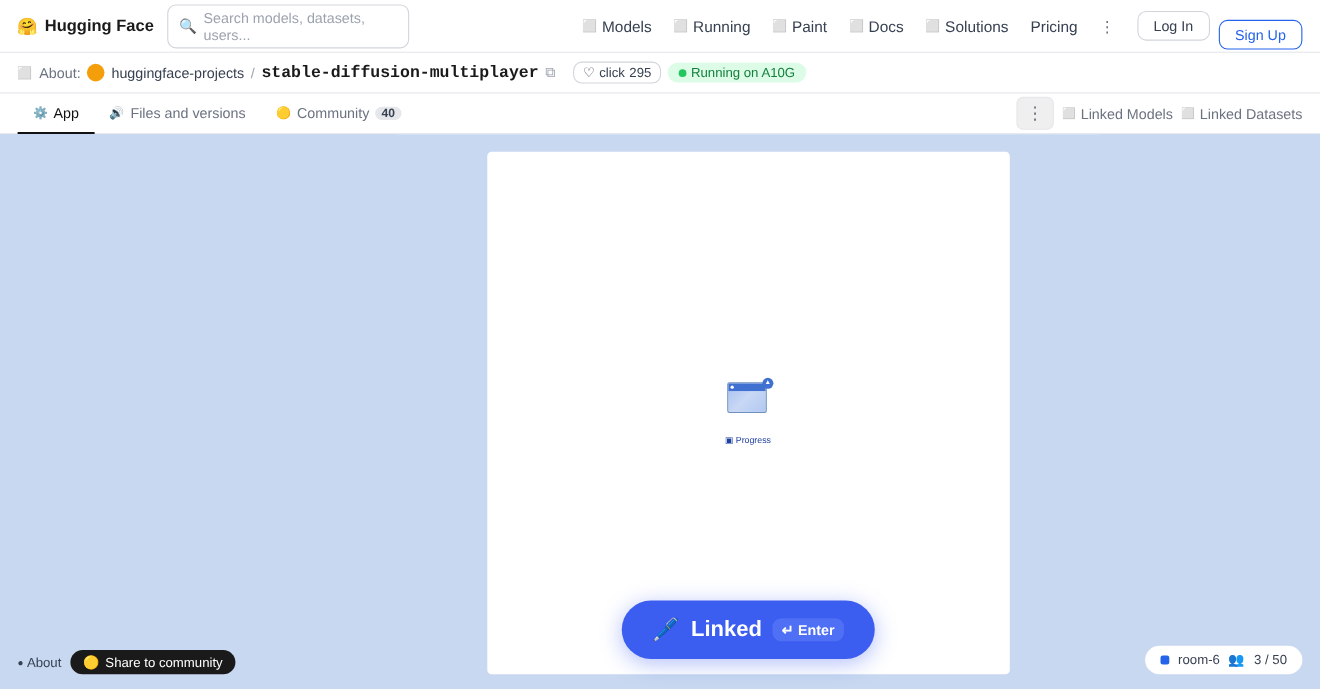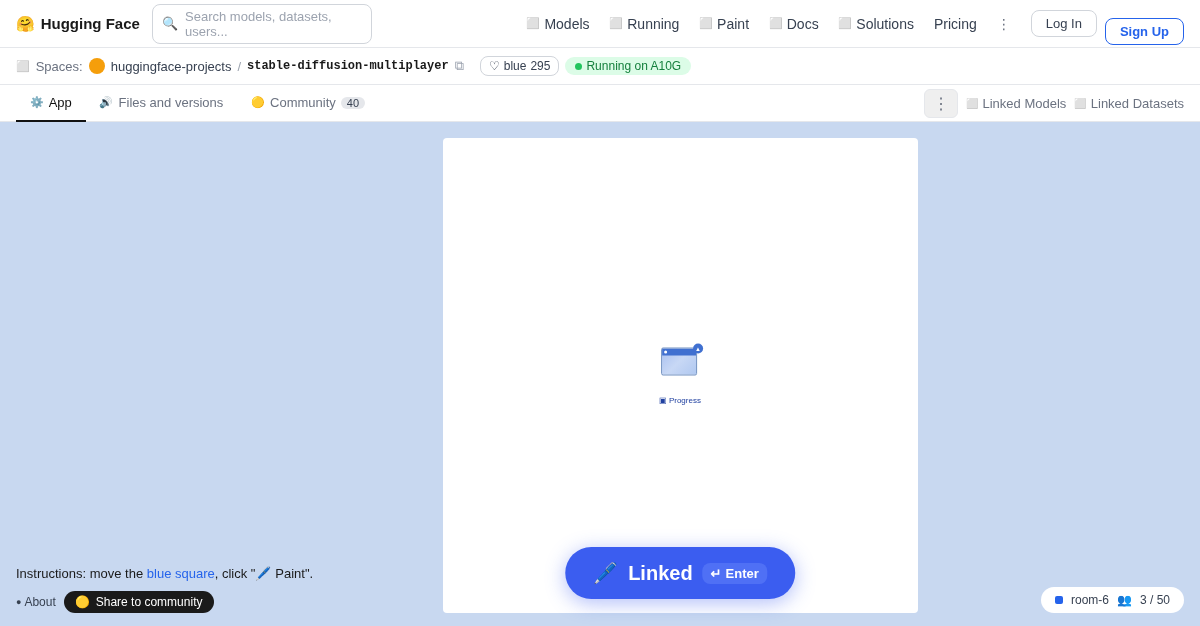--- a/index.html
+++ b/index.html
@@ -13,31 +13,31 @@
     .navbar-logo { display: flex; align-items: center; gap: 6px; font-weight: 700; font-size: 15px; text-decoration: none; color: #1a1a1a; }
     .navbar-search {
       display: flex; align-items: center; gap: 6px;
       border: 1px solid #d1d5db; border-radius: 8px; padding: 4px 10px;
       width: 220px; color: #9ca3af; font-size: 13px;
     }
     .navbar-center { display: flex; align-items: center; gap: 20px; margin-left: auto; font-size: 14px; color: #374151; }
     .navbar-center a { text-decoration: none; color: #374151; display: flex; align-items: center; gap: 4px; }
     .navbar-right { display: flex; align-items: center; gap: 8px; margin-left: 8px; }
     .btn-login { padding: 5px 14px; border: 1px solid #d1d5db; border-radius: 8px; background: #fff; font-size: 13px; cursor: pointer; color: #374151; }
-    .btn-signup { padding: 5px 14px; border: 1px solid #2563eb; border-radius: 8px; background: #fff; font-size: 13px; cursor: pointer; color: #2563eb; font-weight: 700; margin-top: 15px; }
+    .btn-signup { padding: 5px 14px; border: 1px solid #2563eb; border-radius: 8px; background: #fff; font-size: 13px; cursor: pointer; color: #2563eb; font-weight: 400; margin-top: 15px; }
 
     
     .space-header {
       display: flex; align-items: center; padding: 8px 16px; gap: 6px;
       border-bottom: 1px solid #e5e7eb; font-size: 13px;
     }
     .space-header .spaces-link { color: #6b7280; text-decoration: none; }
     .space-header .slash { color: #9ca3af; }
     .space-header .owner-link { color: #374151; text-decoration: none; }
-    .space-header .space-name { font-weight: 700; font-family: 'Courier New', monospace; font-size: 12px; }
+    .space-header .space-name { font-weight: 700; font-family: 'Courier New', monospace; font-size: 15px; }
     .like-btn {
       display: flex; align-items: center; gap: 4px; margin-left: 10px;
       border: 1px solid #d1d5db; border-radius: 8px; padding: 2px 8px;
       font-size: 12px; color: #374151; cursor: pointer;
     }
     .running-badge {
       display: flex; align-items: center; gap: 4px;
       background: #dcfce7; color: #15803d; border-radius: 12px;
       padding: 2px 10px; font-size: 12px; font-weight: 500;
     }
@@ -49,21 +49,21 @@
       border-bottom: 1px solid #e5e7eb; gap: 0;
     }
     .tab {
       display: flex; align-items: center; gap: 5px; padding: 10px 14px;
       font-size: 13px; cursor: pointer; color: #6b7280; position: relative;
       border-bottom: 2px solid transparent; margin-bottom: -1px;
     }
     .tab.active { color: #111; border-bottom: 2px solid #111; font-weight: 500; }
     .tab-badge {
       background: #e5e7eb; color: #374151; border-radius: 10px;
-      padding: 0 6px; font-size: 11px; font-weight: 400;
+      padding: 0 6px; font-size: 11px; font-weight: 700;
     }
     .tabs-right { margin-left: auto; display: flex; align-items: center; gap: 8px; font-size: 13px; color: #6b7280; }
     .tabs-right-item { display: flex; align-items: center; gap: 4px; cursor: pointer; }
     .dots-btn { cursor: pointer; color: #6b7280; padding: 4px 8px; border: 1px solid #e5e7eb; border-radius: 6px; font-size: 16px; }
 
     
     .main-content {
       display: flex; position: relative;
       min-height: calc(626px - 48px - 42px - 44px);
       background: #c8d8f0;
@@ -187,29 +187,29 @@
     <span style="color:#6b7280;cursor:pointer">⋮</span>
   </div>
   <div class="navbar-right">
     <button class="btn-login">Log In</button>
     <button class="btn-signup">Sign Up</button>
   </div>
 </nav>
 
 <div class="space-header">
   <span style="font-size:11px;color:#6b7280">⬜</span>
-  <a class="spaces-link">Spaces:</a>
+  <a class="spaces-link">About:</a>
   <span style="width:16px;height:16px;border-radius:50%;background:#f59e0b;display:inline-block;"></span>
   <a class="owner-link">huggingface-projects</a>
   <span class="slash">/</span>
   <span class="space-name">stable-diffusion-multiplayer</span>
   <span style="color:#9ca3af;cursor:pointer">⧉</span>
   <div class="like-btn">
     <span>♡</span>
-    <span>blue</span>
+    <span>click</span>
     <span>295</span>
   </div>
   <div class="running-badge">
     <span class="running-dot"></span>
     <span>Running on A10G</span>
   </div>
 </div>
 
 <div class="tabs-bar">
   <div class="tab active">
@@ -234,23 +234,20 @@
     <div class="tabs-right-item">
       <span style="font-size:10px;color:#9ca3af">⬜</span>
       <span>Linked Datasets</span>
     </div>
   </div>
 </div>
 
 <div class="main-content">
 
   <div class="left-panel">
-    <div class="instructions">
-      <span>Instructions: move the </span><span class="blue-word">blue square</span><span>, click "🖊️ Paint".</span>
-    </div>
     <div class="bottom-links">
       <div class="about-link">
         <span style="font-size:9px">●</span>
         <span>About</span>
       </div>
       <div class="share-btn">
         <span>🟡</span>
         <span>Share to community</span>
       </div>
     </div>

